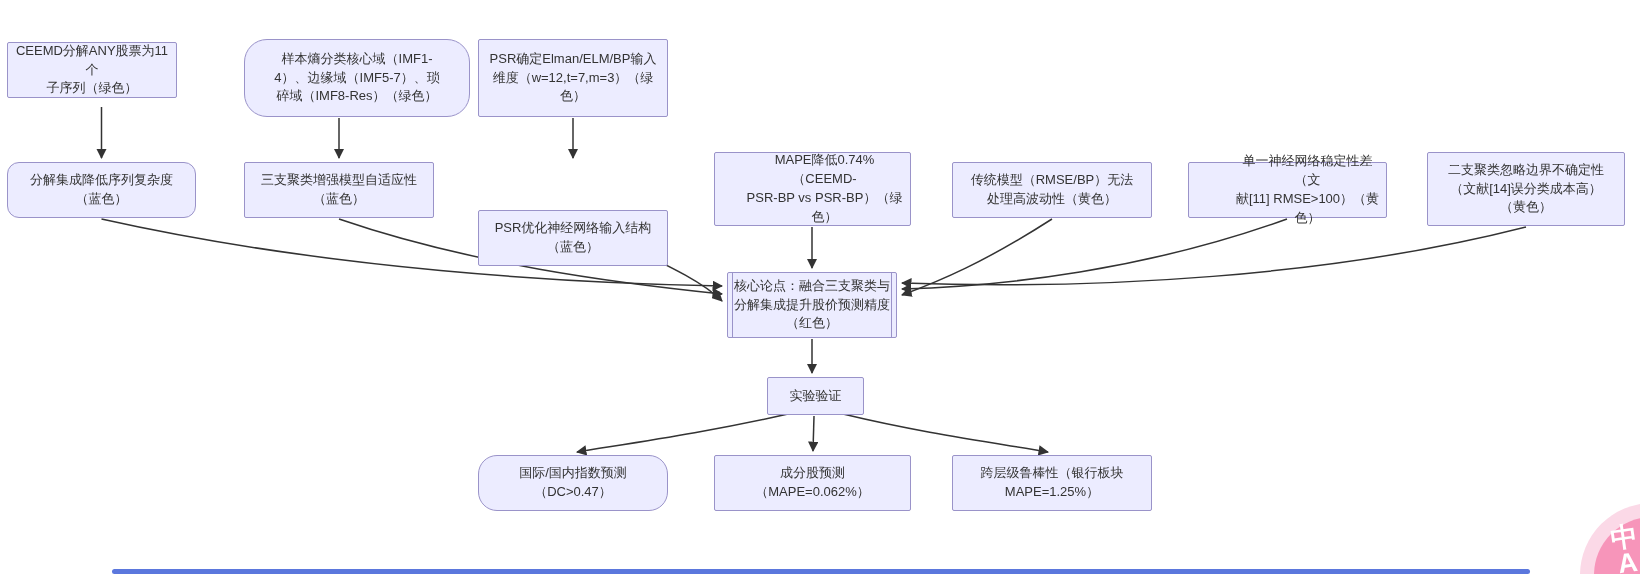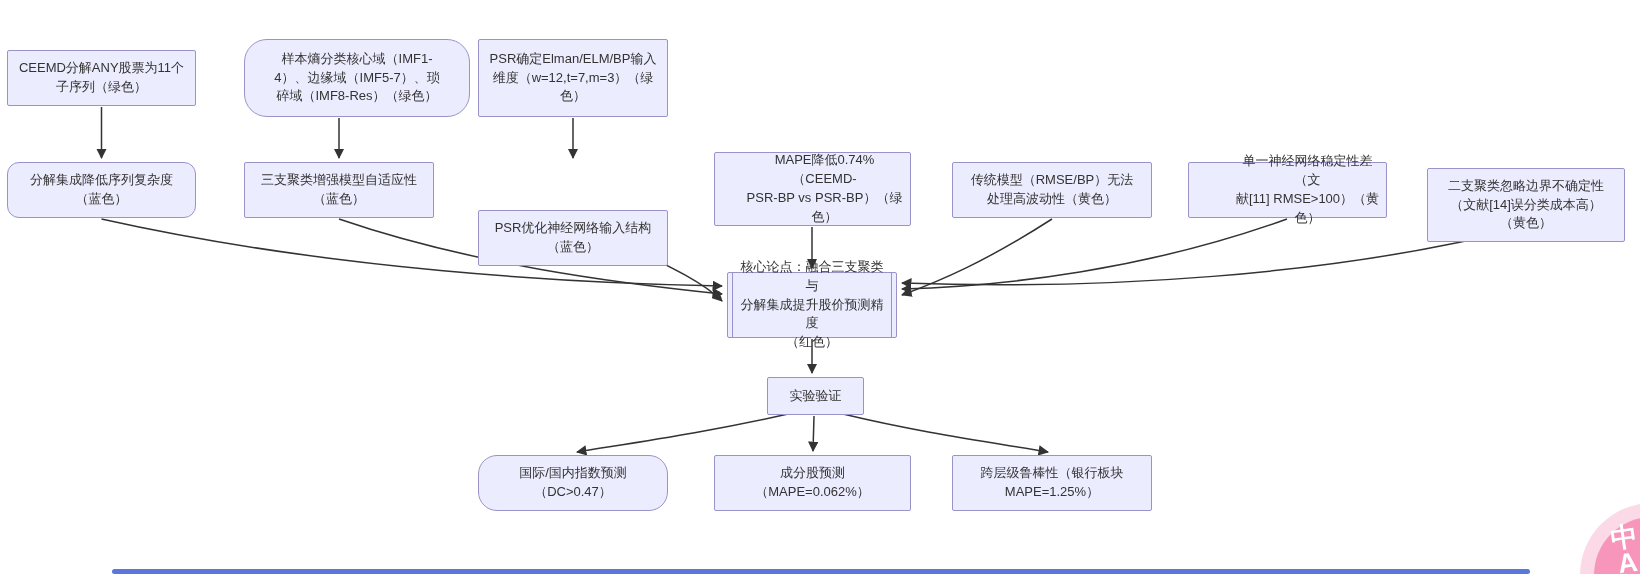--- a/index.html
+++ b/index.html
@@ -27,33 +27,33 @@
     border:1px solid var(--node-border);
     border-radius:2px;
     display:flex;align-items:center;justify-content:center;
     text-align:center;
     white-space:pre-line;
     font-size:13px;line-height:1.45;
     color:var(--text-color);
     padding:2px 4px;
   }
   
-  #n-top1{left:7px;top:50px;width:189px;height:56px;}
+  #n-top1{left:7px;top:42px;width:170px;height:56px;}
   #n-top2{left:244px;top:39px;width:226px;height:78px;border-radius:23px;}
   #n-top3{left:478px;top:39px;width:190px;height:78px;}
   
   #n-mid1{left:7px;top:162px;width:189px;height:56px;border-radius:12px;}
   #n-mid2{left:244px;top:162px;width:190px;height:56px;}
   #n-mid3{left:478px;top:162px;width:190px;height:56px;margin-top:48px;}
   #n-mid4{left:714px;top:152px;width:197px;height:74px;padding-left:28px;}
   #n-mid5{left:952px;top:162px;width:200px;height:56px;}
   #n-mid6{left:1188px;top:162px;width:199px;height:56px;padding-left:44px;}
-  #n-mid7{left:1427px;top:152px;width:198px;height:74px;margin-top:16px;}
+  #n-mid7{left:1427px;top:152px;width:198px;height:74px;}
   
-  #n-core{left:727px;top:272px;width:170px;height:66px;padding:2px 7px;}
+  #n-core{left:727px;top:272px;width:170px;height:66px;padding:2px 1px;}
   #n-core::before,#n-core::after{
     content:"";position:absolute;top:0;bottom:0;width:0;
     border-left:1px solid var(--node-border);
   }
   #n-core::before{left:4px;}
   #n-core::after{right:4px;}
   
   #n-exp{left:767px;top:377px;width:97px;height:38px;}
   
   #n-out1{left:478px;top:455px;width:190px;height:56px;border-radius:19px;}

